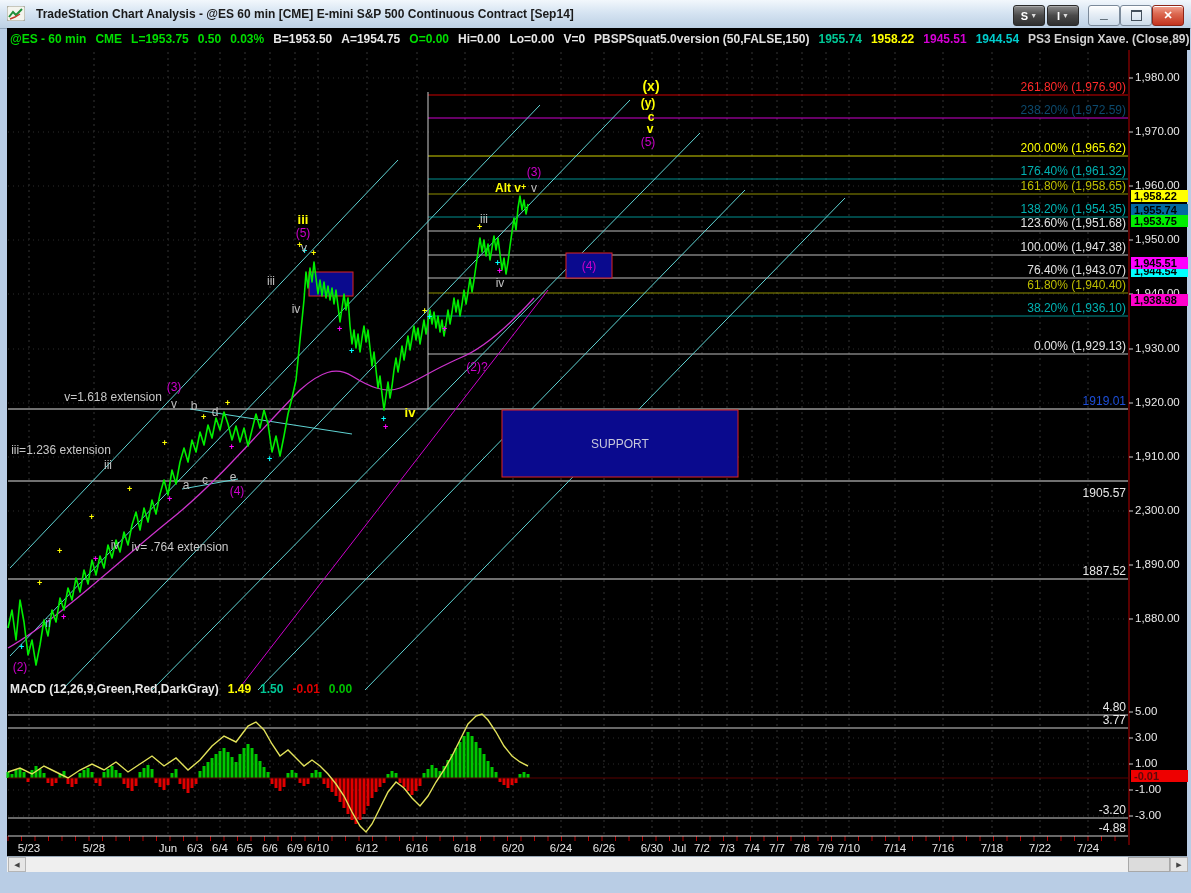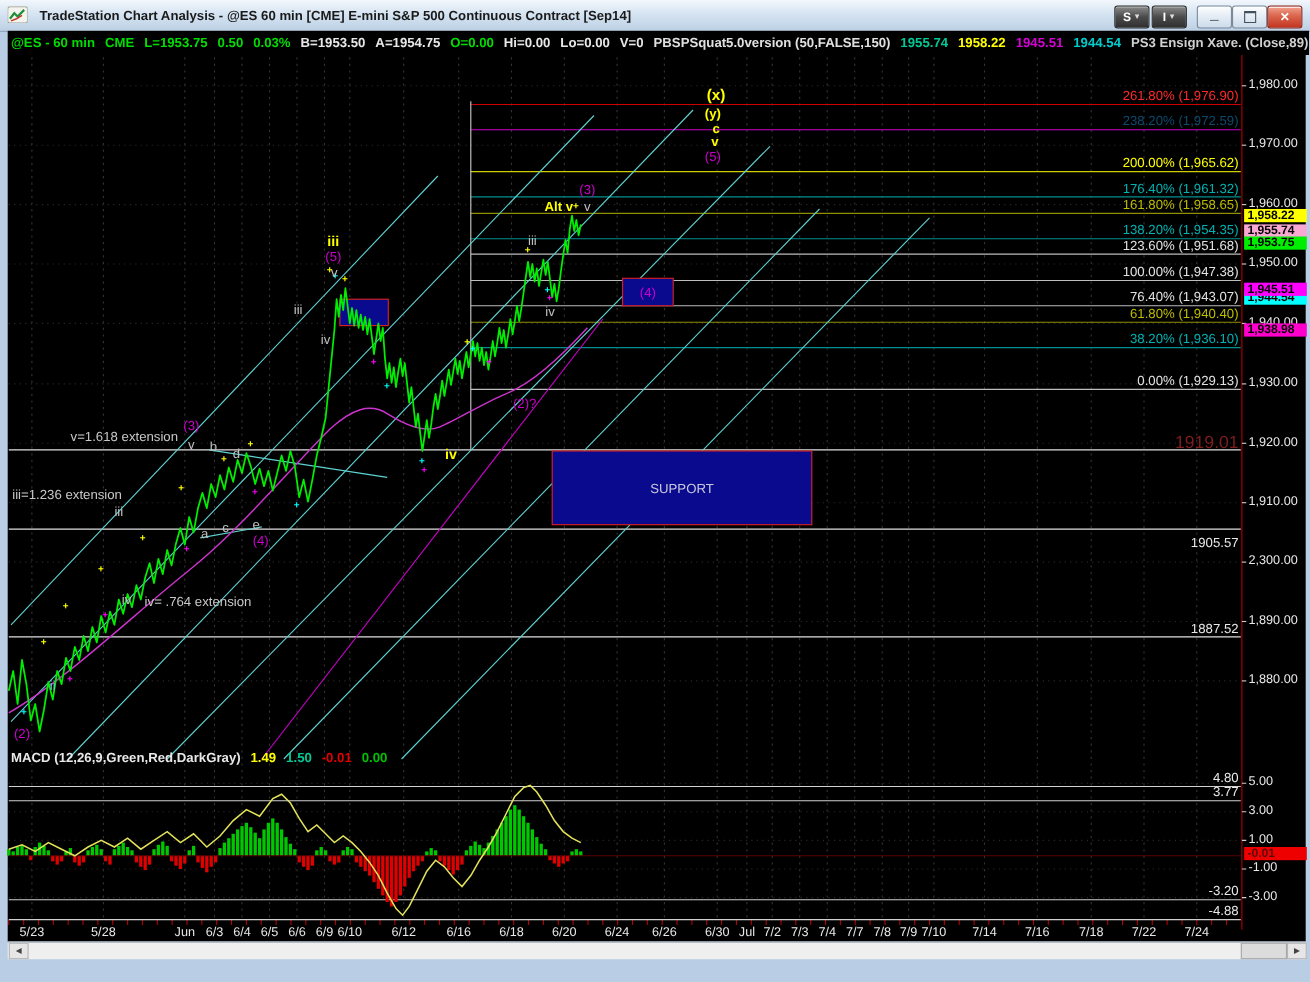--- a/index.html
+++ b/index.html
@@ -410,21 +410,21 @@
 
   <div class="macdrow" id="macdrow">
     <span style="color:#e8e8e8">MACD (12,26,9,Green,Red,DarkGray)</span>
   <span style="color: rgb(255, 255, 0);">1.49</span>
       <span style="color: rgb(0, 200, 150);">1.50</span>
       <span style="color: rgb(224, 0, 0);">-0.01</span>
       <span style="color: rgb(0, 192, 0);">0.00</span>
     </div>
 
   <div class="lbllayer" id="labels">
-      <div class="clabel" style="right: 65px; top: 395px; color: #7f1d1d; font-size: 16px;">1919.01</div>
+      <div class="clabel" style="right: 65px; top: 395px; color: #1d4ed8; font-size: 12px;">1919.01</div>
       <div class="clabel" style="right: 65px; top: 467px; color: rgb(232, 232, 232); font-size: 12px; margin-top: 20px;">1905.57</div>
       <div class="clabel" style="right: 65px; top: 565px; color: rgb(232, 232, 232); font-size: 12px;">1887.52</div>
       <div class="clabel" style="right: 65px; top: 701px; color: rgb(232, 232, 232); font-size: 12px;">4.80</div>
       <div class="clabel" style="right: 65px; top: 714px; color: rgb(232, 232, 232); font-size: 12px;">3.77</div>
       <div class="clabel" style="right: 65px; top: 804px; color: rgb(232, 232, 232); font-size: 12px;">-3.20</div>
       <div class="clabel" style="right: 65px; top: 822px; color: rgb(232, 232, 232); font-size: 12px;">-4.88</div>
       <div class="clabel" style="right: 65px; top: 81px; color: rgb(255, 42, 42); font-size: 12px;">261.80% (1,976.90)</div>
       <div class="clabel" style="right: 65px; top: 104px; color: #0c4a6e; font-size: 12px;">238.20% (1,972.59)</div>
       <div class="clabel" style="right: 65px; top: 142px; color: rgb(255, 255, 0); font-size: 12px;">200.00% (1,965.62)</div>
       <div class="clabel" style="right: 65px; top: 165px; color: rgb(0, 178, 178); font-size: 12px;">176.40% (1,961.32)</div>
@@ -536,21 +536,21 @@
       <div class="clabel" style="left: 205px; top: 474px; color: rgb(192, 192, 192); font-size: 12px; font-weight: 400; transform: translateX(-50%);">c</div>
       <div class="clabel" style="left: 233px; top: 471px; color: rgb(192, 192, 192); font-size: 12px; font-weight: 400; transform: translateX(-50%);">e</div>
       <div class="clabel" style="left: 237px; top: 485px; color: rgb(204, 0, 204); font-size: 12px; font-weight: 400; transform: translateX(-50%);">(4)</div>
       <div class="clabel" style="left: 115px; top: 539px; color: rgb(192, 192, 192); font-size: 12px; font-weight: 400; transform: translateX(-50%);">iv</div>
       <div class="clabel" style="left: 180px; top: 541px; color: rgb(200, 200, 200); font-size: 12px; font-weight: 400; transform: translateX(-50%);">iv= .764 extension</div>
       <div class="clabel" style="left: 477px; top: 361px; color: rgb(204, 0, 204); font-size: 12px; font-weight: 400; transform: translateX(-50%);">(2)?</div>
       <div class="clabel" style="left: 410px; top: 406px; color: rgb(255, 255, 0); font-size: 13px; font-weight: 700; transform: translateX(-50%);">iv</div>
       <div class="clabel" style="left: 48px; top: 617px; color: rgb(102, 204, 204); font-size: 12px; font-weight: 400; transform: translateX(-50%);">ii</div>
       <div class="clabel" style="left: 20px; top: 661px; color: rgb(204, 0, 204); font-size: 12px; font-weight: 400; transform: translateX(-50%);">(2)</div>
       <div class="badge" style="left: 1131px; top: 190px; background: rgb(255, 255, 0); color: rgb(0, 0, 0);">1,958.22</div>
-      <div class="badge" style="left: 1131px; top: 204px; background: #f9a8d4; color: rgb(0, 0, 0);">1,955.74</div>
+      <div class="badge" style="left: 1131px; top: 204px; background: #0369a1; color: rgb(0, 0, 0);">1,955.74</div>
       <div class="badge" style="left: 1131px; top: 215px; background: rgb(0, 238, 0); color: rgb(0, 0, 0);">1,953.75</div>
       <div class="badge" style="left: 1131px; top: 265px; background: rgb(0, 255, 255); color: rgb(0, 0, 0);">1,944.54</div>
       <div class="badge" style="left: 1131px; top: 257px; background: rgb(255, 0, 255); color: rgb(0, 0, 0);">1,945.51</div>
       <div class="badge" style="left: 1131px; top: 294px; background: rgb(255, 0, 204); color: rgb(0, 0, 0);">1,938.98</div>
       <div class="badge" style="left: 1131px; top: 770px; background: rgb(238, 0, 0); color: rgb(90, 10, 10);">-0.01</div>
     </div>
 
   <div class="hscroll"></div>
   <div class="sbarrow" style="left:8px">
       <span>◀</span>

